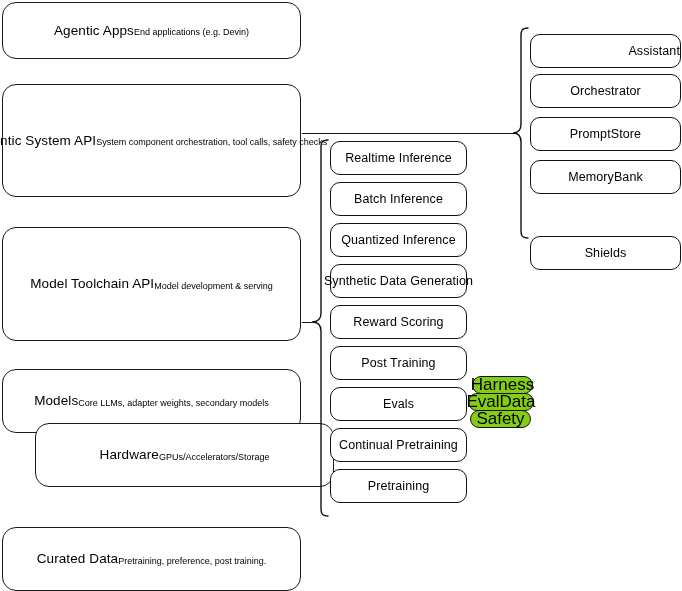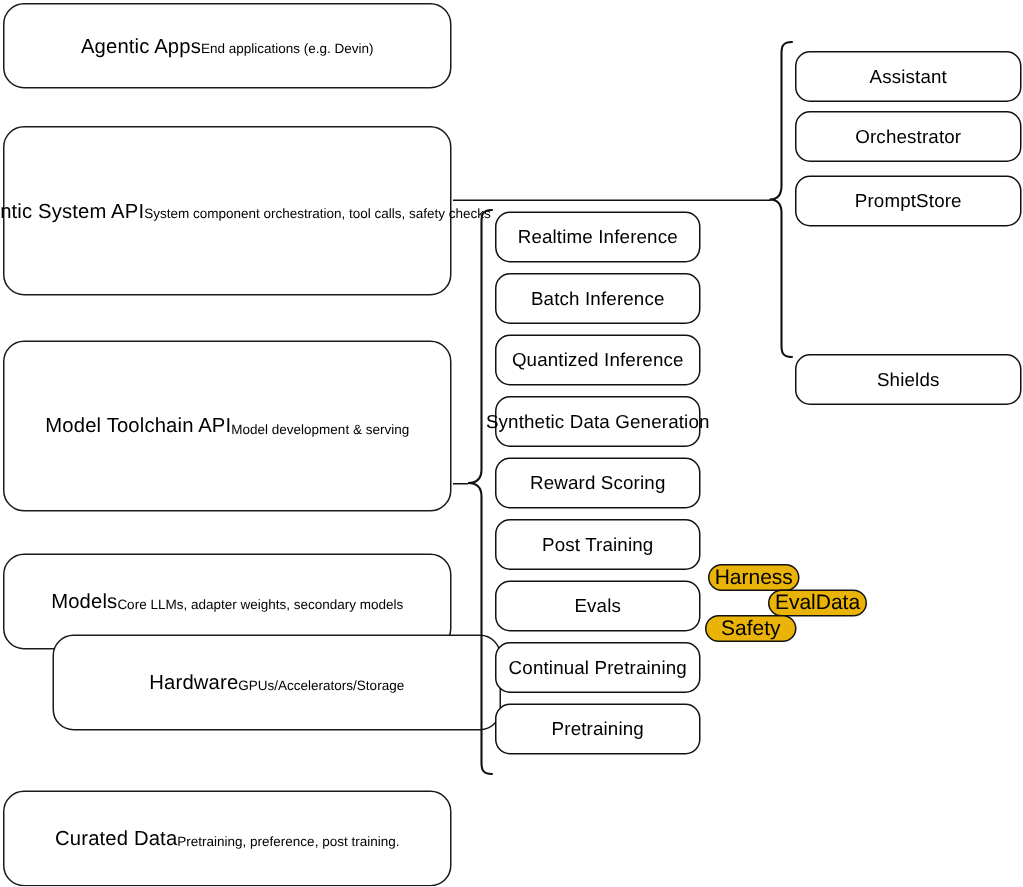--- a/index.html
+++ b/index.html
@@ -59,27 +59,27 @@
     border-radius: 10px;
     border: 1.4px solid #111111;
   }
   .chip .title { font-size: 12.5px; }
   .mid-chip { left: 330px; width: 137px; }
   .right-chip { left: 530px; width: 151px; }
   
   .pill {
     position: absolute;
     box-sizing: border-box;
-    background: #eab308;
+    background: #84cc16;
     border: 1.4px solid #111111;
     border-radius: 999px;
     display: flex;
     align-items: center;
     justify-content: center;
-    font-size: 14px;
+    font-size: 17px;
     line-height: 11.5px;
     color: #000000;
     white-space: nowrap;
     z-index: 5;
   }
   
   .bracket {
     position: absolute;
     z-index: 1;
     pointer-events: none;
@@ -164,29 +164,32 @@
     <div class="title">Evals</div>
   </div>
   <div class="node chip mid-chip" style="top:428px;">
     <div class="title">Continual Pretraining</div>
   </div>
   <div class="node chip mid-chip" style="top:469px;">
     <div class="title">Pretraining</div>
   </div>
 
   <div class="pill" style="left:472px; top:376px; width:61px; height:18px;">Harness</div>
-  <div class="pill" style="left:468px; top:393px; width:66px; height:18px;margin-left:44px;">EvalData</div>
+  <div class="pill" style="left:468px; top:393px; width:66px; height:18px;">EvalData</div>
   <div class="pill" style="left:470px; top:410px; width:61px; height:18px;">Safety</div>
 
-  <div class="node chip right-chip" style="top:34px;">
+  <div class="node chip right-chip" style="top:34px;justify-content:flex-end;">
     <div class="title">Assistant</div>
   </div>
   <div class="node chip right-chip" style="top:74px;">
     <div class="title">Orchestrator</div>
   </div>
   <div class="node chip right-chip" style="top:117px;">
     <div class="title">PromptStore</div>
   </div>
+  <div class="node chip right-chip" style="top:160px;">
+    <div class="title">MemoryBank</div>
+  </div>
   <div class="node chip right-chip" style="top:204px;margin-top:32px;">
     <div class="title">Shields</div>
   </div>
 
 </div>
 
 </body></html>

